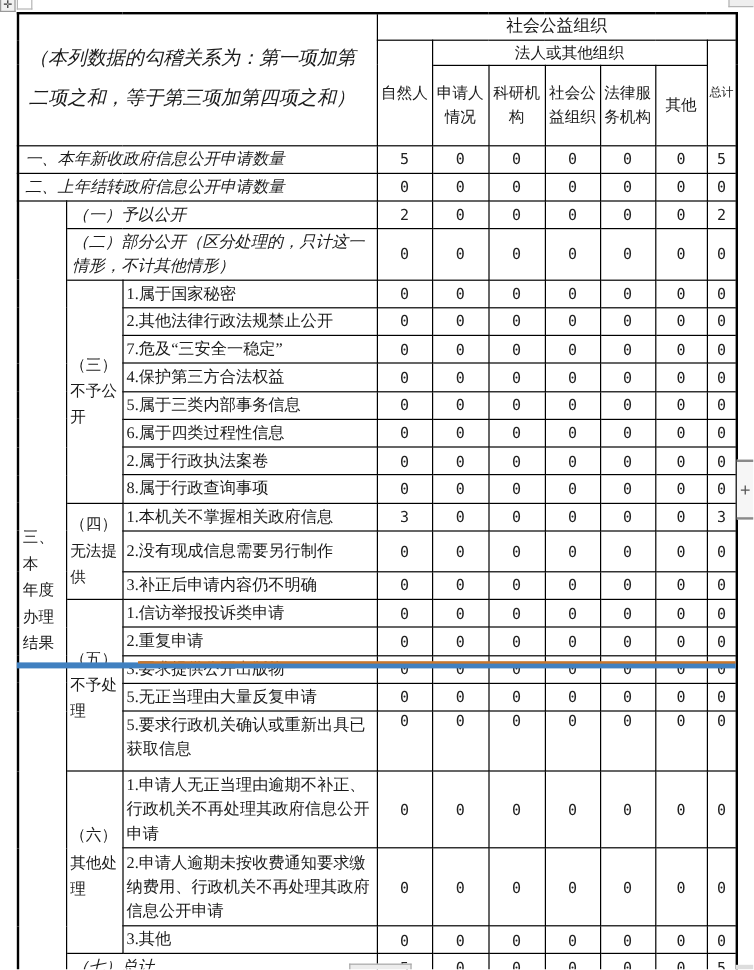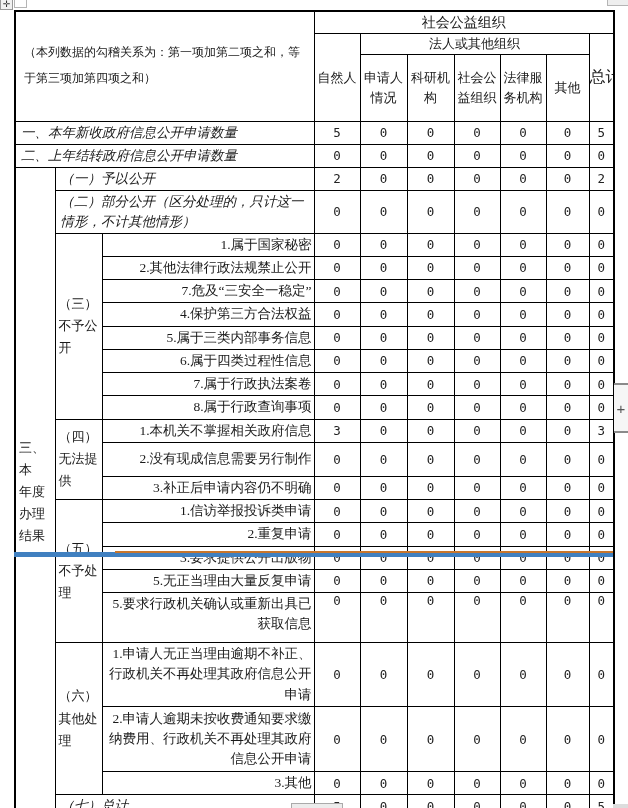--- a/index.html
+++ b/index.html
@@ -4,25 +4,25 @@
 <style>
   html,body{margin:0;padding:0;background:#fff;}
   .page{position:relative;width:628px;height:808px;background:#fff;overflow:hidden;
         font-family:"Liberation Serif",serif;color:#1a1a1a;}
   
   table.t{position:absolute;left:14px;top:10px;width:599px;border-collapse:collapse;
           table-layout:fixed;border:2px solid #000;}
   table.t td,table.t th{border:1px solid #000;overflow:hidden;}
   th{font-weight:normal;font-size:13px;text-align:center;line-height:1.5;padding:0;}
   th.thA{font-size:14px;}
-  th.thT{font-size:16px;padding:0;white-space:nowrap;}
-  td.note{font-size:12px;line-height:2.15;text-align:left;
+  th.thT{font-size:10px;padding:0;white-space:nowrap;}
+  td.note{font-style:italic;font-size:16px;line-height:2.15;text-align:left;
           padding:2px 8px;vertical-align:middle;}
   td.lbl{font-size:13.5px;text-align:left;padding:1px 2px 1px 5px;line-height:1.45;font-style:italic;}
-  td.item{font-size:13.5px;text-align:right;padding:1px 2px 1px 3px;line-height:1.5;}
+  td.item{font-size:13.5px;text-align:left;padding:1px 2px 1px 3px;line-height:1.5;}
   td.sec{font-size:13px;text-align:left;vertical-align:middle;padding:1px 1px 1px 3px;
          line-height:1.7;white-space:pre-line;}
   td.v{font-family:"DejaVu Sans Mono",monospace;font-size:12.5px;text-align:center;
        padding:0;color:#222;}
   
   .blue-line{position:absolute;left:14px;top:552px;width:599px;height:5px;
              background:var(--blue);z-index:5;}
   .orange-line{position:absolute;left:115px;top:551px;width:498px;height:2px;
                background:var(--orange);z-index:6;}
   
@@ -185,21 +185,21 @@
       <td class="item">6.属于四类过程性信息</td>
       <td class="v">0</td>
           <td class="v">0</td>
           <td class="v">0</td>
           <td class="v">0</td>
           <td class="v">0</td>
           <td class="v">0</td>
           <td class="v">0</td>
     </tr>
     <tr style="height:22px">
-      <td class="item">7.属于行政执法案卷</td>
+      <td class="item">2.属于行政执法案卷</td>
       <td class="v">0</td>
           <td class="v">0</td>
           <td class="v">0</td>
           <td class="v">0</td>
           <td class="v">0</td>
           <td class="v">0</td>
           <td class="v">0</td>
     </tr>
     <tr style="height:22px">
       <td class="item">8.属于行政查询事项</td>

